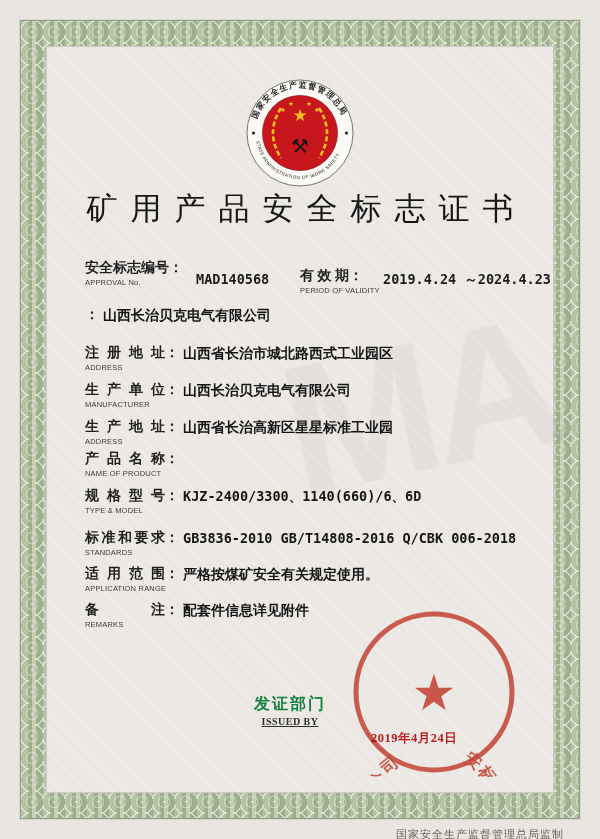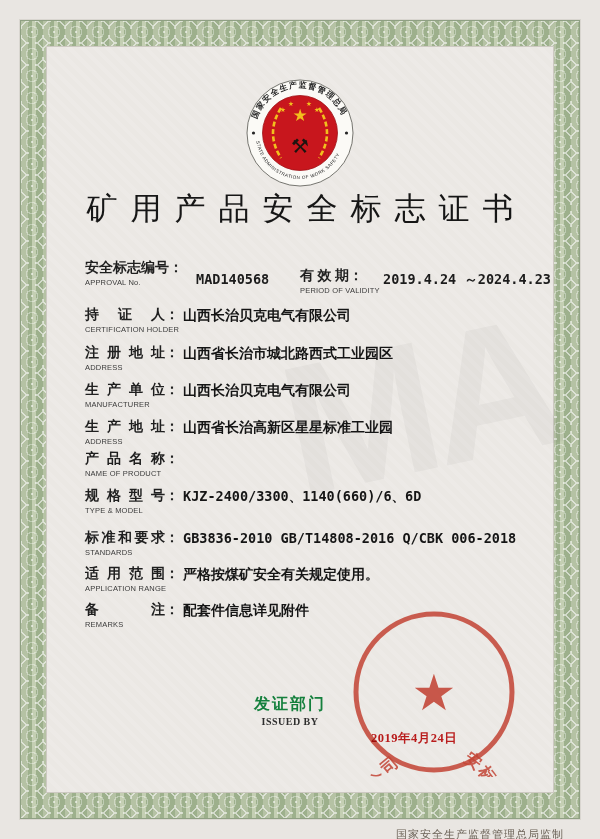--- a/index.html
+++ b/index.html
@@ -45,21 +45,21 @@
   .frow .lblock .lbl-zh{text-align:justify;text-align-last:justify;text-justify:inter-character;}
   .frow .colon{font-size:14px;font-weight:700;color:#1f1f1f;line-height:16px;width:16px;flex:0 0 16px;}
   .frow .fval{font-size:14px;font-weight:600;color:#151515;line-height:17px;white-space:nowrap;margin-left:2px;}
   .frow .fval.mono{font-size:13.5px;font-weight:700;}
   .statement{
     position:absolute;left:62px;top:644px;width:482px;
     font-size:13px;line-height:21px;font-weight:600;color:#1b1b1b;text-indent:2em;text-align:justify;
   }
   .issued{position:absolute;left:230px;top:694px;width:120px;text-align:center;}
   .issued .zh{font-size:16px;font-weight:700;color:#15803d;letter-spacing:2px;}
-  .issued .en{font-size:10px;font-weight:700;color:#2e2e2e;margin-top:1px;letter-spacing:0.5px;}
+  .issued .en{font-size:10px;font-weight:700;color:#2e2e2e;margin-top:1px;letter-spacing:0.5px;text-decoration:underline;}
   .issue-date{position:absolute;left:371px;top:730px;font-size:12.5px;font-weight:700;color:#b91c1c;letter-spacing:0.5px;}
   .stamp{position:absolute;left:349px;top:607px;width:170px;height:170px;mix-blend-mode:multiply;opacity:0.92;}
   .footer{
     position:absolute;right:36px;top:813px;font-size:11px;color:#6b6257;letter-spacing:1px;white-space:nowrap;margin-top:14px;
   }
 </style>
 </head>
 <body>
 
 <div class="sheet">
@@ -101,24 +101,20 @@
     <div class="lbl-en">APPROVAL No.</div>
   </div>
   <div class="meta-approval-value mono">MAD140568</div>
   <div class="meta-validity-label">
     <div class="lbl-zh">有 效 期：</div>
     <div class="lbl-en">PERIOD OF VALIDITY</div>
   </div>
   <div class="meta-validity-value mono">2019.4.24 ～2024.4.23</div>
 
   <div class="frow" style="top:307px">
-    <div class="lblock">
-        <div class="lbl-zh">持证人</div>
-        <div class="lbl-en">CERTIFICATION HOLDER</div>
-      </div>
     <div class="colon">：</div>
     <div class="fval">山西长治贝克电气有限公司</div>
   </div>
   <div class="frow" style="top:345px">
     <div class="lblock">
         <div class="lbl-zh">注册地址</div>
         <div class="lbl-en">ADDRESS</div>
       </div>
     <div class="colon">：</div>
     <div class="fval">山西省长治市城北路西式工业园区</div>

